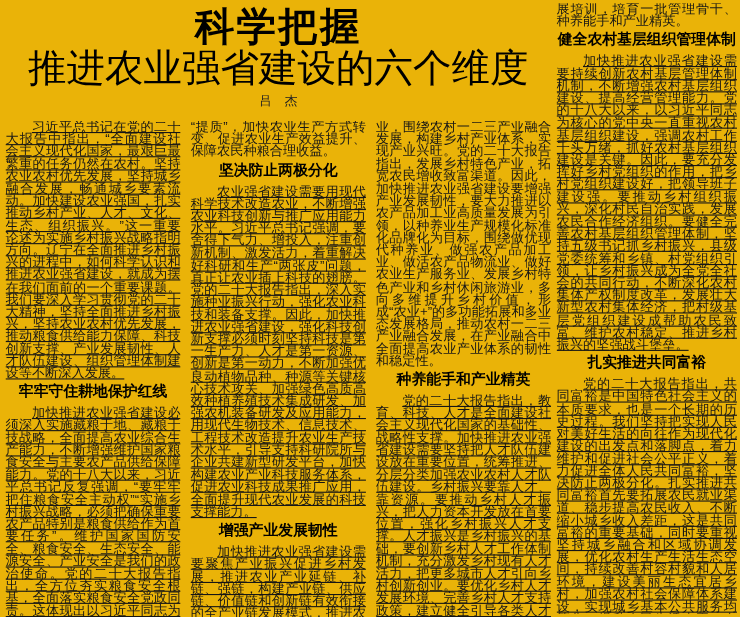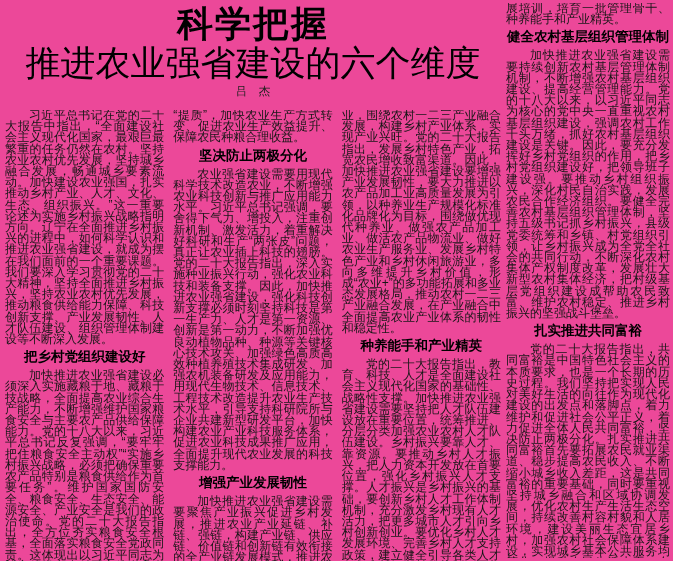--- a/index.html
+++ b/index.html
@@ -1,53 +1,53 @@
 <!DOCTYPE html>
 <html><head>
 <meta charset="utf-8">
 <style>
   html,body{margin:0;padding:0;background:#e8e8e4;}
   .page{
-    width:673px;height:561px;background:#ec4899;position:relative;overflow:hidden;
+    width:673px;height:561px;background:#eab308;position:relative;overflow:hidden;
     font-family:"Liberation Sans","DejaVu Sans",sans-serif;color:#161616;
     box-sizing:border-box;
   }
   .left-region{position:absolute;left:5px;top:0;width:496px;}
   .masthead{height:110px;text-align:center;overflow:hidden;}
   .t1{font-size:36px;font-weight:bold;line-height:40px;margin-top:4px;color:#000;letter-spacing:2px;}
   .t2{font-size:35px;font-weight:normal;line-height:38px;color:#000;letter-spacing:0;}
   .author{font-size:11.5px;margin-top:2px;color:#222;}
   .cols{display:flex;gap:9px;}
   .col{width:160px;overflow:hidden;}
   .col4{position:absolute;left:506px;top:3px;width:164px;height:555px;}
   .body-p{
     font-size:12px;line-height:11.2px;text-align:justify;margin:0;
     word-break:break-all;
   }
-  .indent{text-indent:2em;}
+  .indent{text-indent:2em;text-decoration:underline;}
   .subhead{
     font-size:13.5px;font-weight:bold;text-align:center;
     margin:5px 0 4px;line-height:16px;white-space:nowrap;color:#000;font-family:Liberation Mono, monospace;
   }
   .credit{text-indent:1.6em;margin-top:2px;}
 </style>
 </head>
 <body>
 
 <div class="page">
   <div class="left-region">
     <header class="masthead">
       <div class="t1">科学把握</div>
       <div class="t2">推进农业强省建设的六个维度</div>
       <div class="author">吕　杰</div>
     </header>
     <div class="cols">
       <div class="col">
           <p class="body-p indent">习近平总书记在党的二十大报告中指出，“全面建设社会主义现代化国家，最艰巨最繁重的任务仍然在农村。坚持农业农村优先发展，坚持城乡融合发展，畅通城乡要素流动。加快建设农业强国，扎实推动乡村产业、人才、文化、生态、组织振兴。”这一重要论述为实施乡村振兴战略指明方向。辽宁在全面推进乡村振兴的进程中，如何科学认识和推进农业强省建设，就成为摆在我们面前的一个重要课题。我们要深入学习贯彻党的二十大精神，坚持全面推进乡村振兴，坚持农业农村优先发展，推动粮食供给能力保障、科技创新支撑、产业发展韧性、人才队伍建设、组织管理体制建设等不断深入发展。</p>
-          <h2 class="subhead">把乡村党组织建设好</h2>
+          <h2 class="subhead">牢牢守住耕地保护红线</h2>
           <p class="body-p indent">加快推进农业强省建设必须深入实施藏粮于地、藏粮于技战略，全面提高农业综合生产能力，不断增强维护国家粮食安全与主要农产品供给保障能力。党的十八大以来，习近平总书记反复强调，“要牢牢把住粮食安全主动权”“实施乡村振兴战略，必须把确保重要农产品特别是粮食供给作为首要任务”。维护国家国防安全、粮食安全、生态安全、能源安全、产业安全是我们的政治使命。党的二十大报告指出，全方位夯实粮食安全根基，全面落实粮食安全党政同责。这体现出以习近平同志为核心的党中央对国家粮食安全的高度重视。因此，提升我省粮食供给能力保障必须全面落实粮食安全党政同责，牢牢守住耕地保护红线，推进农业经营主体发展由“增量”转向</p>
         </div>
       <div class="col">
           <p class="body-p">“提质”，加快农业生产方式转变、促进农业生产效益提升、保障农民种粮合理收益。</p>
           <h2 class="subhead">坚决防止两极分化</h2>
           <p class="body-p indent">农业强省建设需要用现代科学技术改造农业，不断增强农业科技创新与推广应用能力水平。习近平总书记强调，要舍得下气力、增投入，注重创新机制、激发活力，着重解决好科研和生产“两张皮”问题，真正让农业插上科技的翅膀。党的二十大报告指出，深入实施种业振兴行动，强化农业科技和装备支撑。因此，加快推进农业强省建设，强化科技创新支撑必须时刻坚持科技是第一生产力、人才是第一资源、创新是第一动力，不断加强优良动植物品种、种源等关键核心技术攻关、加强绿色高质高效种植养殖技术集成研发、加强农机装备研发及应用能力，用现代生物技术、信息技术、工程技术改造提升农业生产技术水平，引导支持科研院所与企业共建新型研发平台，加快构建农业产业科技服务体系，促进农业科技成果推广应用，全面提升现代农业发展的科技支撑能力。</p>
           <h2 class="subhead">增强产业发展韧性</h2>
           <p class="body-p indent">加快推进农业强省建设需要聚焦产业振兴促进乡村发展，推进农业产业延链、补链、强链，构建产业链、供应链、价值链和创新链有效衔接的全产业链发展模式，推进农业产业高质量发展。党的十八大以来，以习近平同志为核心的党中央提出推动乡村产业振兴，紧紧围绕发展现代农</p>
         </div>
       <div class="col">

